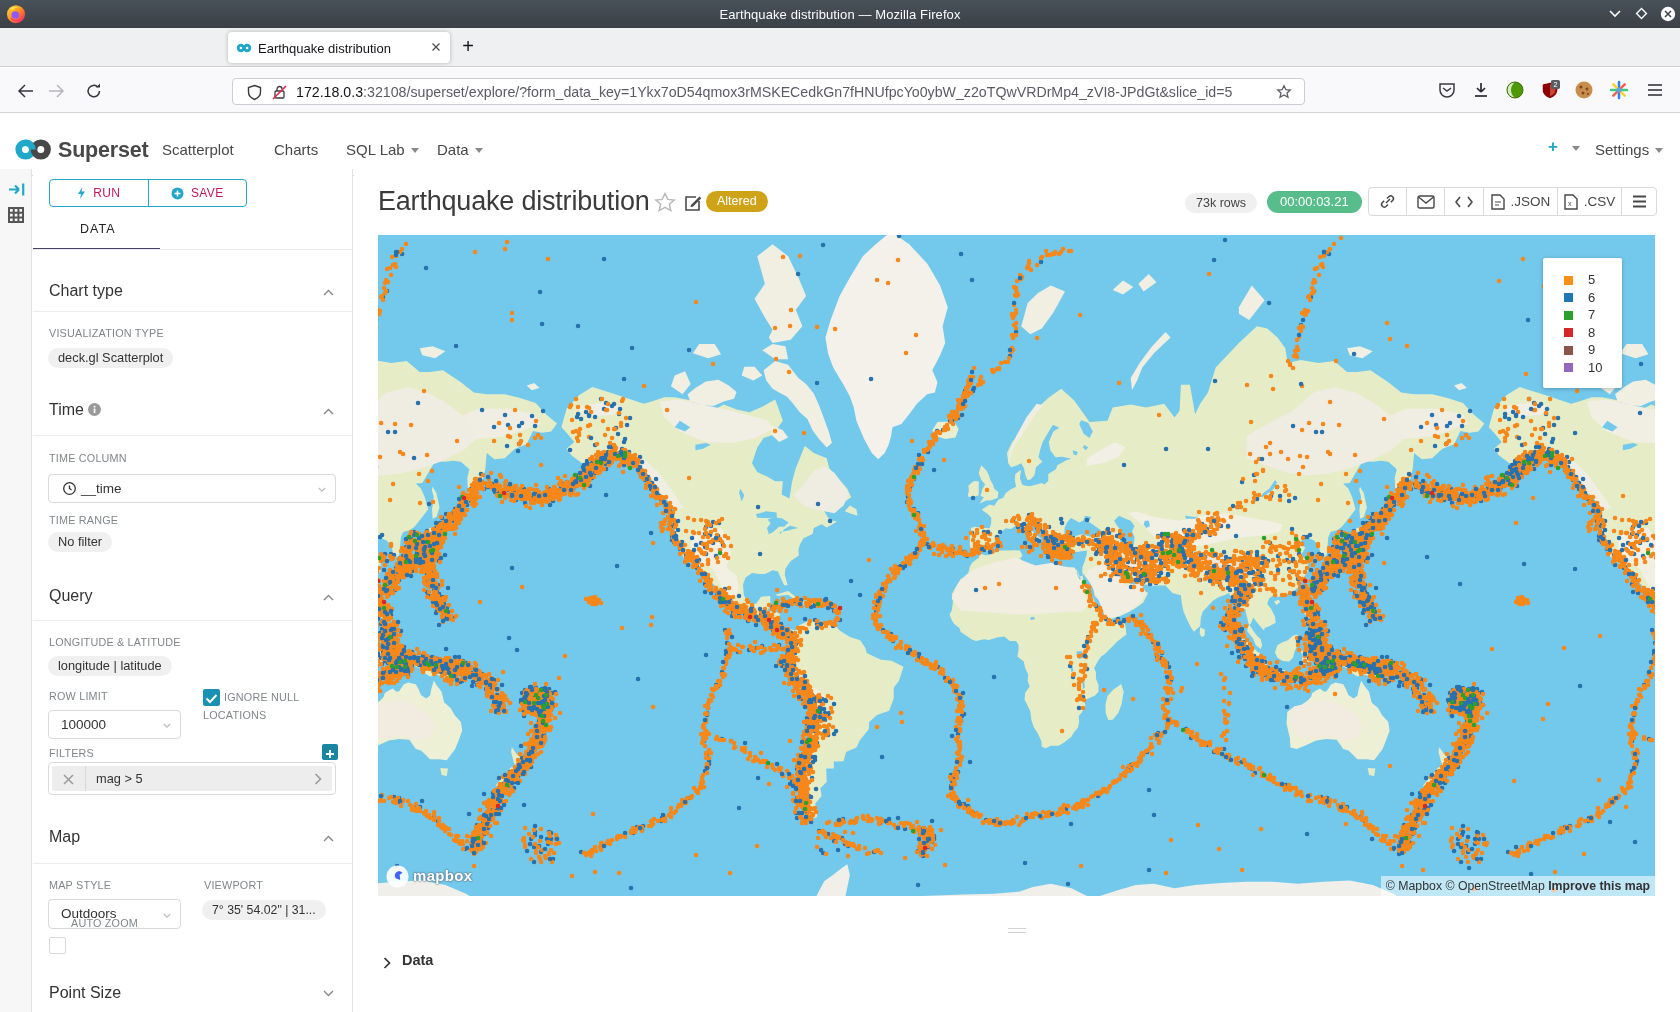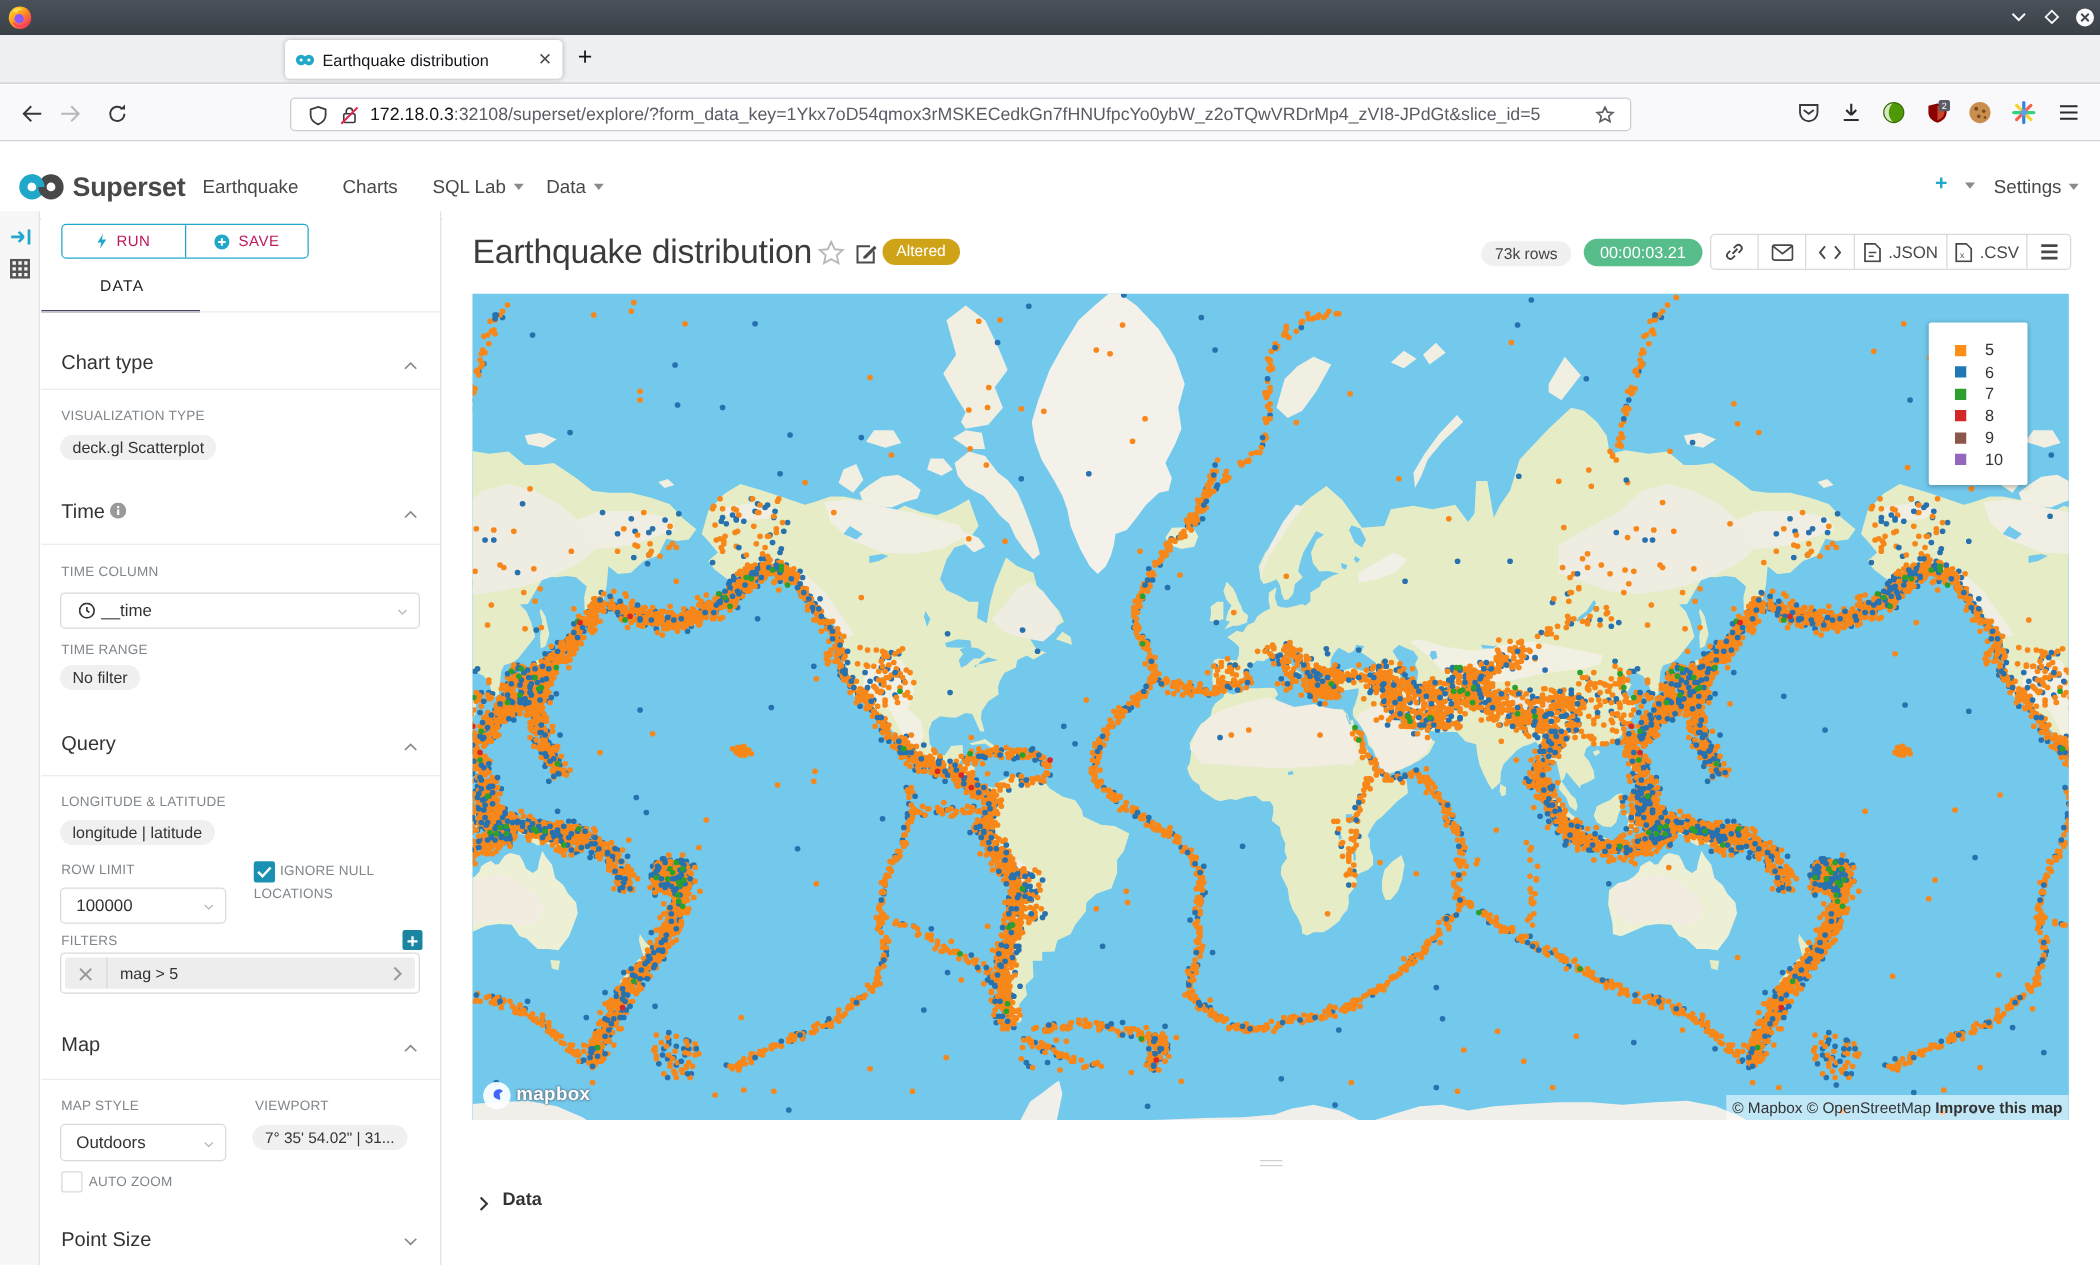--- a/index.html
+++ b/index.html
@@ -70,20 +70,21 @@
    <stop offset="0" stop-color="#ffde3d"></stop>
           <stop offset=".45" stop-color="#ff9a1e"></stop>
           <stop offset="1" stop-color="#f5156c"></stop>
         </linearGradient>
       </defs>
   <circle cx="10" cy="10.2" r="9" fill="url(#ffg)"></circle>
   <path d="M4 5c2-2.5 6-3 8.5-1.5-3 0-4.5 1.2-5.5 3C6 5.7 4.8 5 4 5z" fill="#ffe14d"></path>
   <circle cx="9.3" cy="11" r="3.8" fill="#9059ff"></circle>
   <path d="M5.2 13.5c2.5 3 7.5 3.2 10.3.3-1.5 4-6.8 5.2-9.7 2.3-1-1-1.5-2-1.6-2.6z" fill="#ff3b6b" opacity=".85"></path>
  </svg>
+ <div class="t">Earthquake distribution — Mozilla Firefox</div>
  <svg class="abs" style="left:1608px;top:8px" width="14" height="12" viewBox="0 0 14 12">
       <path d="M2 3l5 5 5-5" stroke="#fbfbfe" stroke-width="1.6" fill="none"></path>
     </svg>
  <svg class="abs" style="left:1635px;top:7px" width="13" height="13" viewBox="0 0 13 13">
       <rect x="3" y="3" width="7" height="7" transform="rotate(45 6.5 6.5)" stroke="#fbfbfe" stroke-width="1.4" fill="none"></rect>
     </svg>
  <svg class="abs" style="left:1660px;top:6px" width="16" height="16" viewBox="0 0 16 16">
       <circle cx="8" cy="8" r="7.2" fill="#fbfbfe"></circle>
       <path d="M5 5l6 6M11 5l-6 6" stroke="#3e444b" stroke-width="1.5"></path>
     </svg>
@@ -174,21 +175,21 @@
 
 <div id="navbar">
  <svg class="abs" style="left:15px;top:17px" width="40" height="21" viewBox="0 0 40 21">
       <g fill="none">
         <circle cx="10.5" cy="10.5" r="6.8" stroke="#1fa8c9" stroke-width="6.6"></circle>
         <circle cx="25.8" cy="10.5" r="6.8" stroke="#484848" stroke-width="6.6"></circle>
         <path d="M10.5 3.7a6.8 6.8 0 016.8 6.8" stroke="#1fa8c9" stroke-width="6.6"></path>
       </g>
     </svg>
  <div class="brand">Superset</div>
- <div class="navlink" style="left:162px">Earthquake</div>
+ <div class="navlink" style="left:162px">Scatterplot</div>
  <div class="navlink" style="left:274px">Charts</div>
  <div class="navlink" style="left:346px">SQL Lab<span class="caret"></span></div>
  <div class="navlink" style="left:437px">Data<span class="caret"></span></div>
  <div class="navlink" style="left:1548px;color:#20a7c9;font-weight:700;font-size:17px;top:15px">+</div>
  <span class="caret abs" style="left:1566px;top:24px"></span>
  <div class="navlink" style="left:1595px">Settings<span class="caret"></span></div>
 </div>
 
 <div id="rail">
  <svg class="abs" style="left:8px;top:12px" width="17" height="17" viewBox="0 0 17 17">
@@ -290,21 +291,21 @@
     </svg>
  <div class="hr" style="top:694px"></div>
  <div class="lbl" style="top:710px">MAP STYLE</div>
  <div class="lbl" style="left:171px;top:710px">VIEWPORT</div>
  <div class="sel" style="left:15px;top:730px;width:133px;height:30px;line-height:28px"><span style="margin-left:12px">Outdoors</span>
   <svg class="chev" width="10" height="7" viewBox="0 0 10 7" style="top:12px">
         <path d="M1 1l4 4 4-4" stroke="#bbb" stroke-width="1.4" fill="none"></path>
       </svg></div>
  <div class="pill" style="left:169px;top:731px;font-size:12.3px">7° 35' 54.02" | 31...</div>
  <div class="ck" style="left:16px;top:768px;border:1px solid #d9d9d9;background:#fff"></div>
- <div class="lbl" style="left:38px;top:771px">AUTO ZOOM</div>
+ <div class="lbl" style="left:38px;top:748px">AUTO ZOOM</div>
 
  <div class="sect" style="top:815px">Point Size</div>
  <svg class="sarr" style="position:absolute;left:290px;top:821px" width="11" height="7" viewBox="0 0 11 7">
       <path d="M1 1l4.5 4.5L10 1" stroke="#888" stroke-width="1.4" fill="none"></path>
     </svg>
 </div>
 
 <div id="main">
  <div id="charttitle">Earthquake distribution</div>
  <svg class="abs" style="left:300px;top:23px" width="22" height="21" viewBox="0 0 22 21">

